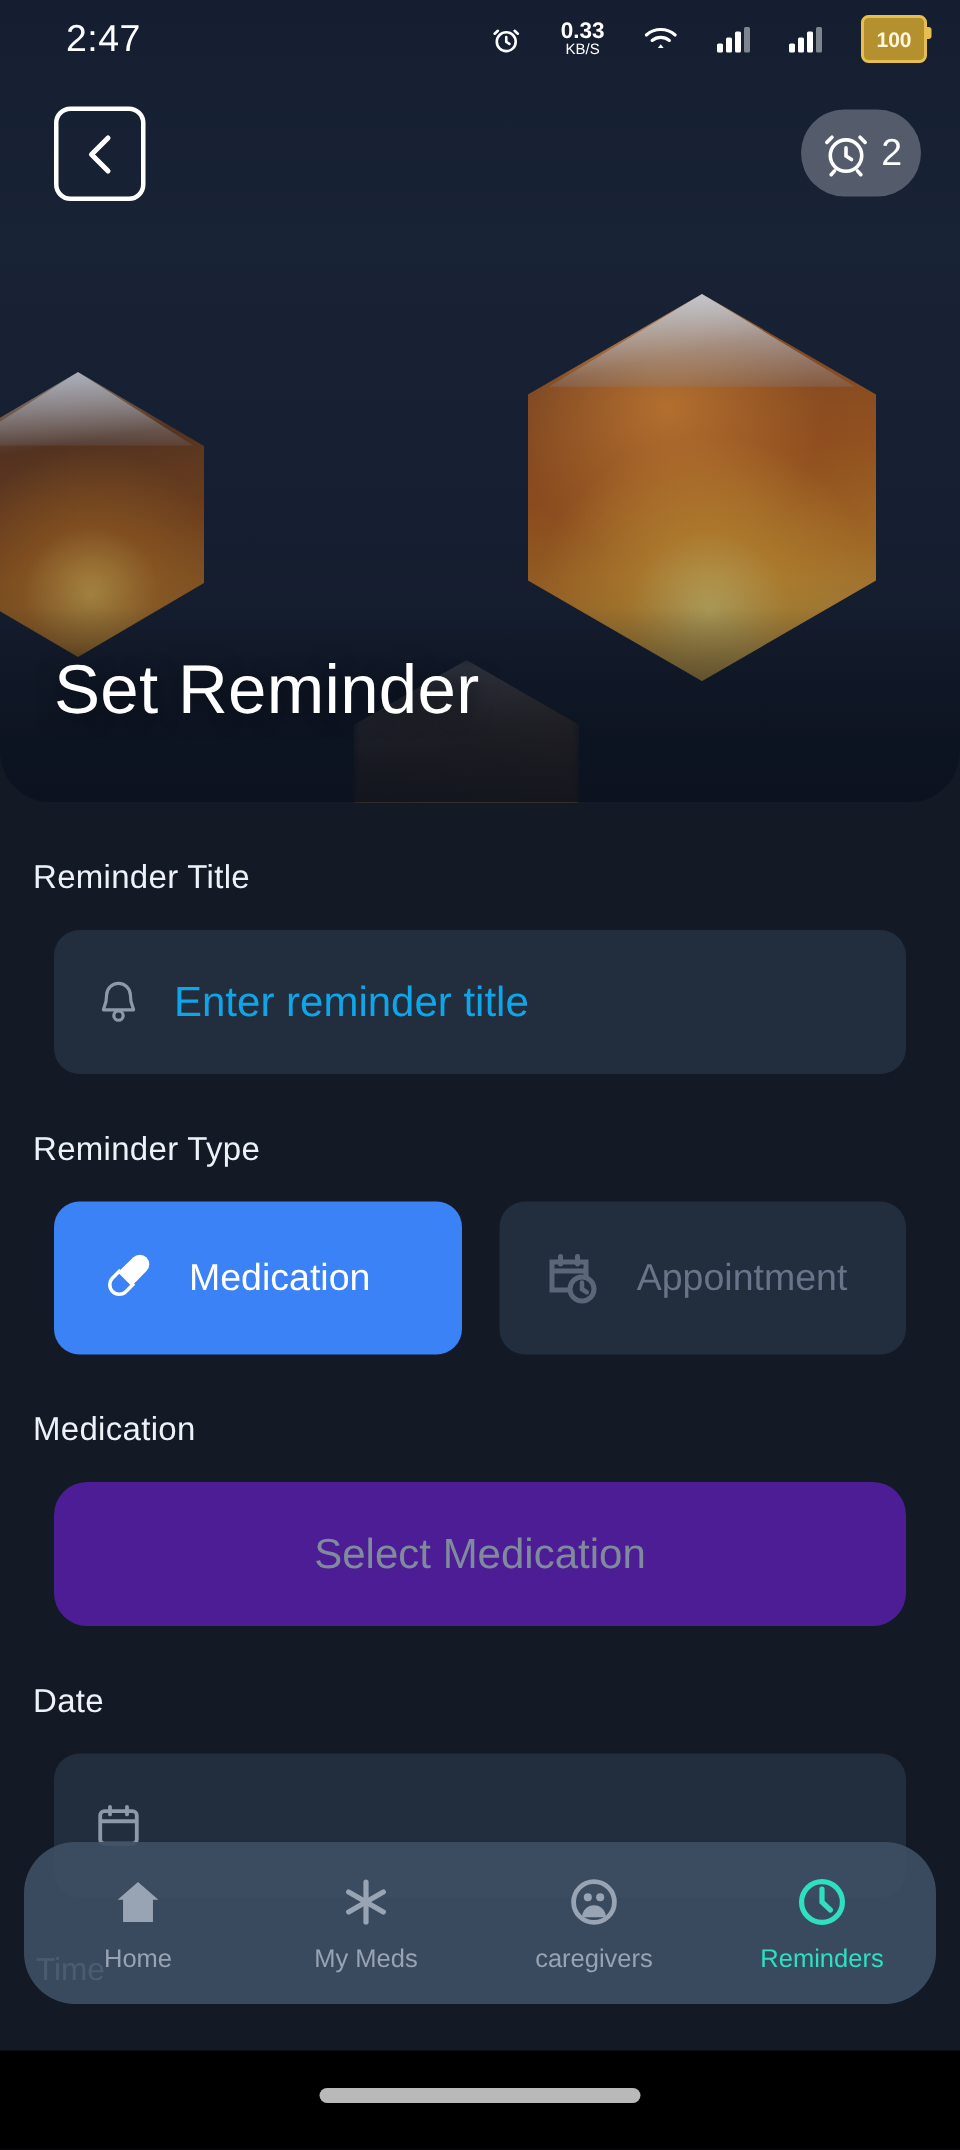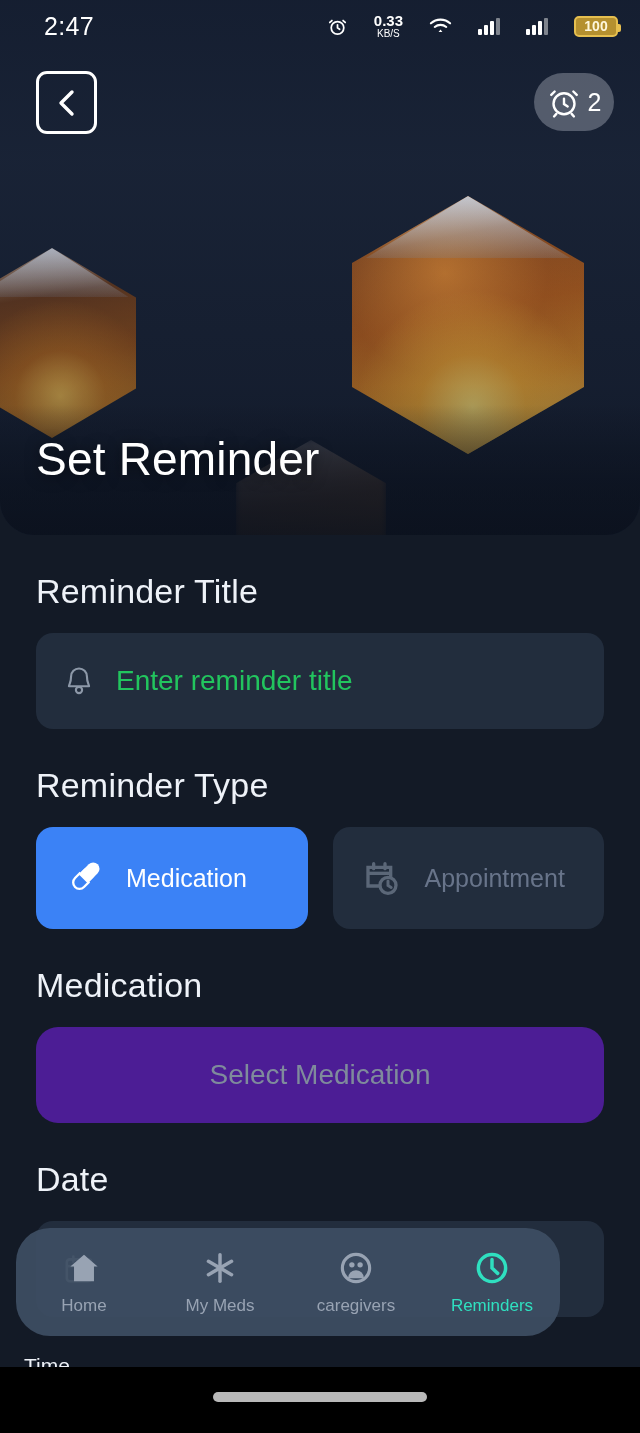--- a/index.html
+++ b/index.html
@@ -131,21 +131,21 @@
   .net-speed .n2 { font-size: 10px; font-weight: normal; margin-top: 1px; }
   .bars { display: flex; align-items: flex-end; gap: 2px; height: 17px; }
   .bars i { display: block; width: 4px; background: #fff; border-radius: 1px; }
   .bars i:nth-child(1) { height: 6px; }
   .bars i:nth-child(2) { height: 10px; }
   .bars i:nth-child(3) { height: 14px; }
   .bars i:nth-child(4) { height: 17px; opacity: 0.45; }
   .battery {
     display: flex; align-items: center;
     border: 2px solid #e6bf4f; border-radius: 5px;
-    padding: 1px 4px; height: 21px; min-width: 44px;
+    padding: 1px 4px; height: 32px; min-width: 44px;
     justify-content: center; position: relative;
     background: #b5902f;
   }
   .battery span { font-size: 14px; font-weight: bold; color: #fff7dd; line-height: 1; }
   .battery::after {
     content: ""; position: absolute; right: -5px; top: 6px;
     width: 3px; height: 8px; background: #e6bf4f; border-radius: 0 2px 2px 0;
   }
 
   
@@ -171,35 +171,35 @@
     font-size: 46px; color: #fff;
     letter-spacing: 0.2px;
     text-shadow: 0 2px 14px rgba(0,0,0,0.55);
     z-index: 25;
   }
 
   
   .content { position: absolute; top: 535px; left: 0; width: 640px; }
   .field-label {
     color: #eef2f8;
-    font-size: 34px;
-    padding: 0 36px;
+    font-size: 22px;
+    padding: 0 22px;
     margin-top: 37px;
     letter-spacing: 0.2px;
   }
   .input-box {
     margin: 22px 36px 0 36px;
     height: 96px;
     background: #222d3d;
     border-radius: 17px;
     display: flex; align-items: center;
     padding: 0 26px;
     gap: 20px;
   }
-  .input-placeholder { color: #22c55e; font-size: 28px; }
+  .input-placeholder { color: #0ea5e9; font-size: 28px; }
   .select-box {
     margin: 22px 36px 0 36px;
     height: 96px;
     background: #4c1d95;
     border-radius: 22px;
     display: flex; align-items: center; justify-content: center;
   }
   .select-placeholder { color: #7f8b9c; font-size: 28px; }
 
   .type-row { display: flex; gap: 25px; padding: 0 36px; margin-top: 22px; }
@@ -227,21 +227,21 @@
     color: #eef2f8;
     font-size: 21px;
     padding: 0 24px;
     margin-top: 37px;
   }
 
   
   .bottom-nav {
     position: absolute;
     left: 16px; bottom: 97px;
-    width: 544px; height: 108px;
+    width: 608px; height: 108px;
     background: rgba(62,78,99,0.92);
     border-radius: 34px;
     display: flex; align-items: center;
     z-index: 40;
   }
   .nav-item {
     flex: 1;
     display: flex; flex-direction: column;
     align-items: center; justify-content: center;
     gap: 9px;

